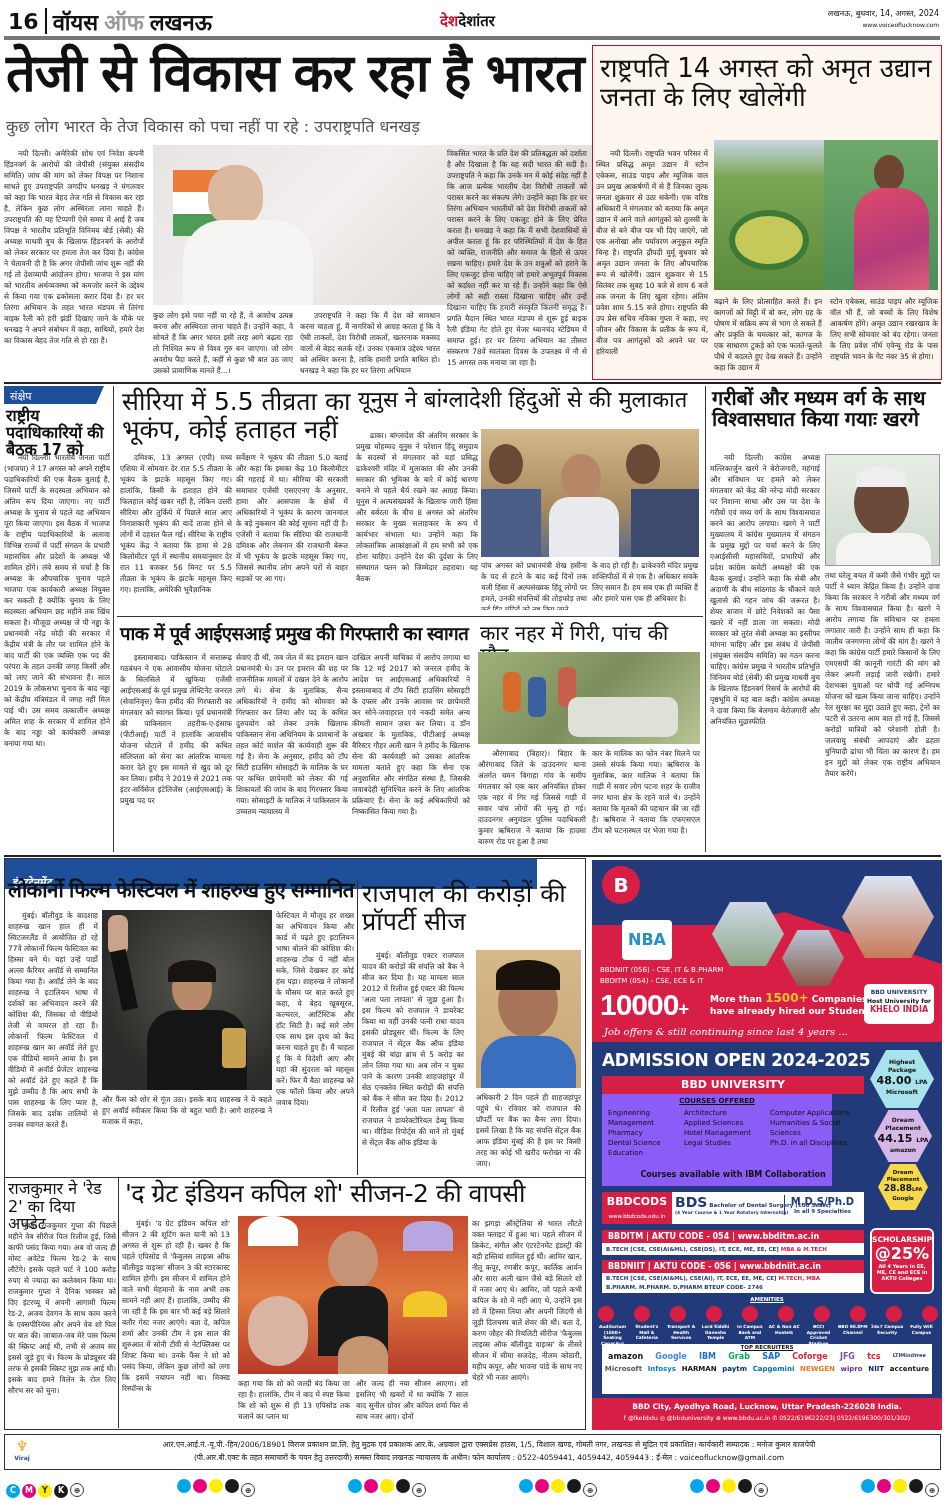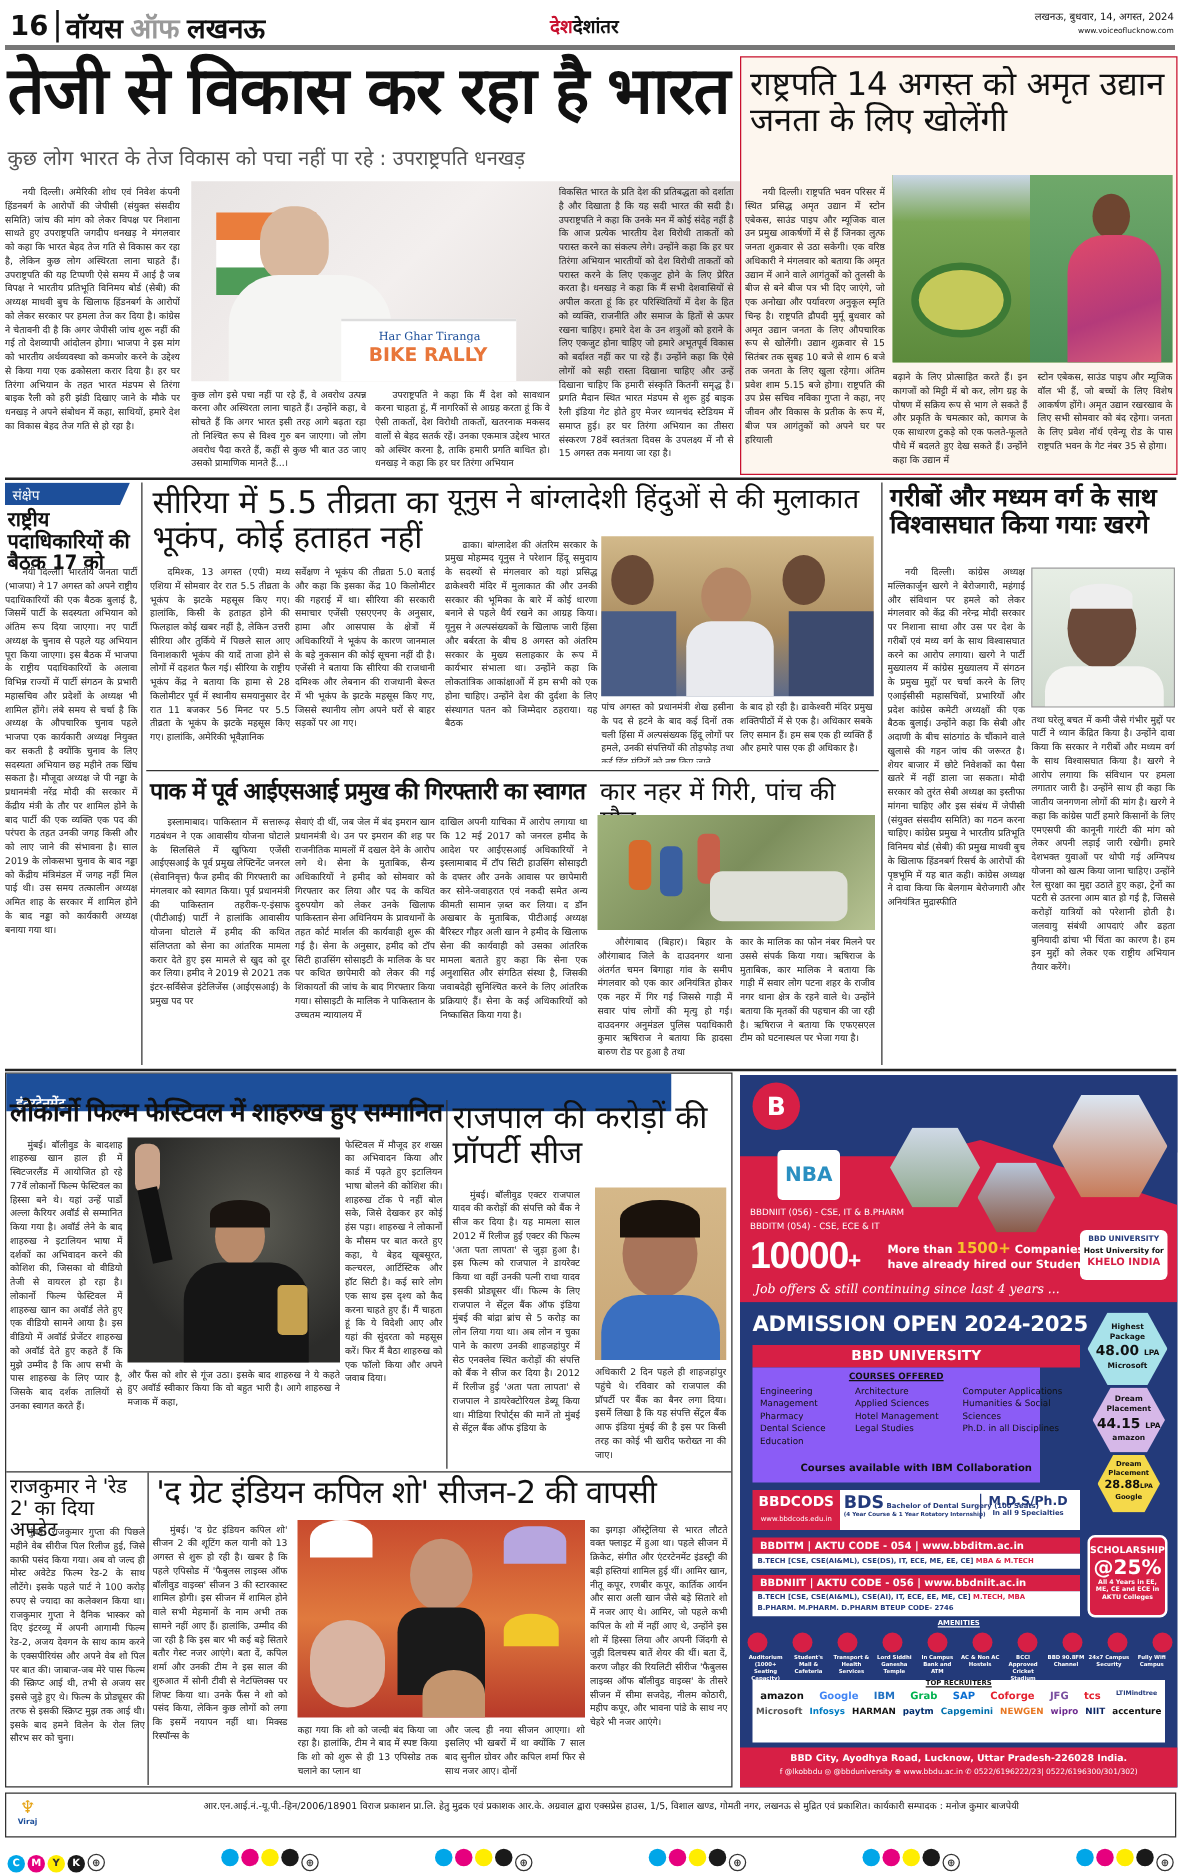--- a/index.html
+++ b/index.html
@@ -51,24 +51,20 @@
 <div class="abs txt" style="left:4px;top:148px;width:140px;height:232px">
     <p>नयी दिल्ली। अमेरिकी शोध एवं निवेश कंपनी हिंडनबर्ग के आरोपों की जेपीसी (संयुक्त संसदीय समिति) जांच की मांग को लेकर विपक्ष पर निशाना साधते हुए उपराष्ट्रपति जगदीप धनखड़ ने मंगलवार को कहा कि भारत बेहद तेज गति से विकास कर रहा है, लेकिन कुछ लोग अस्थिरता लाना चाहते हैं। उपराष्ट्रपति की यह टिप्पणी ऐसे समय में आई है जब विपक्ष ने भारतीय प्रतिभूति विनिमय बोर्ड (सेबी) की अध्यक्ष माधवी बुच के खिलाफ हिंडनबर्ग के आरोपों को लेकर सरकार पर हमला तेज कर दिया है। कांग्रेस ने चेतावनी दी है कि अगर जेपीसी जांच शुरू नहीं की गई तो देशव्यापी आंदोलन होगा। भाजपा ने इस मांग को भारतीय अर्थव्यवस्था को कमजोर करने के उद्देश्य से किया गया एक ढकोसला करार दिया है। हर घर तिरंगा अभियान के तहत भारत मंडपम से तिरंगा बाइक रैली को हरी झंडी दिखाए जाने के मौके पर धनखड़ ने अपने संबोधन में कहा, साथियों, हमारे देश का विकास बेहद तेज गति से हो रहा है।</p>
   </div>
 
 <div class="abs photo" style="left:153px;top:145px;width:440px;height:160px;background:linear-gradient(135deg,#e8e4e3 0%,#f3efee 40%,#d9d2cf 100%)">
   <div class="abs" style="left:20px;top:25px;width:80px;height:22px;background:#ea7d3c"></div>
   <div class="abs" style="left:20px;top:47px;width:80px;height:22px;background:#fff"></div>
   <div class="abs" style="left:20px;top:69px;width:80px;height:22px;background:#4f9b58"></div>
   <div class="abs" style="left:55px;top:20px;width:55px;height:60px;border-radius:45% 45% 40% 40%;background:#d9b89e"></div>
   <div class="abs" style="left:30px;top:75px;width:130px;height:85px;border-radius:40px 40px 0 0;background:#f5f5f3"></div>
-  <div class="abs" style="left:120px;top:110px;width:140px;height:50px;background:#fff;border-top:2px solid #ddd">
-    <div style="font-size:9px;color:#1d4f9a;padding:8px 0 0 30px;font-family:'DejaVu Serif',serif">Har Ghar Tiranga</div>
-    <div style="font-size:15px;color:#e8763a;font-weight:bold;padding-left:22px">BIKE RALLY</div>
-  </div>
 </div>
 
 <div class="abs txt" style="left:153px;top:310px;width:140px;height:72px">
     <p style="text-indent:0">कुछ लोग इसे पचा नहीं पा रहे हैं, वे अवरोध उत्पन्न करना और अस्थिरता लाना चाहते हैं। उन्होंने कहा, वे सोचते हैं कि अगर भारत इसी तरह आगे बढ़ता रहा तो निश्चित रूप से विश्व गुरु बन जाएगा। जो लोग अवरोध पैदा करते हैं, कहीं से कुछ भी बात उठ जाए उसको प्रामाणिक मानते हैं...।</p>
   </div>
 <div class="abs txt" style="left:300px;top:310px;width:140px;height:72px">
     <p>उपराष्ट्रपति ने कहा कि मैं देश को सावधान करना चाहता हूं, मैं नागरिकों से आग्रह करता हूं कि वे ऐसी ताकतों, देश विरोधी ताकतों, खतरनाक मकसद वालों से बेहद सतर्क रहें। उनका एकमात्र उद्देश्य भारत को अस्थिर करना है, ताकि हमारी प्रगति बाधित हो। धनखड़ ने कहा कि हर घर तिरंगा अभियान</p>
   </div>
 <div class="abs txt" style="left:447px;top:148px;width:140px;height:232px">
     <p style="text-indent:0">विकसित भारत के प्रति देश की प्रतिबद्धता को दर्शाता है और दिखाता है कि यह सदी भारत की सदी है। उपराष्ट्रपति ने कहा कि उनके मन में कोई संदेह नहीं है कि आज प्रत्येक भारतीय देश विरोधी ताकतों को परास्त करने का संकल्प लेगे। उन्होंने कहा कि हर घर तिरंगा अभियान भारतीयों को देश विरोधी ताकतों को परास्त करने के लिए एकजुट होने के लिए प्रेरित करता है। धनखड़ ने कहा कि मैं सभी देशवासियों से अपील करता हूं कि हर परिस्थितियों में देश के हित को व्यक्ति, राजनीति और समाज के हितों से ऊपर रखना चाहिए। हमारे देश के उन शत्रुओं को हराने के लिए एकजुट होना चाहिए जो हमारे अभूतपूर्व विकास को बर्दाश्त नहीं कर पा रहे हैं। उन्होंने कहा कि ऐसे लोगों को सही रास्ता दिखाना चाहिए और उन्हें दिखाना चाहिए कि हमारी संस्कृति कितनी समृद्ध है। प्रगति मैदान स्थित भारत मंडपम से शुरू हुई बाइक रैली इंडिया गेट होते हुए मेजर ध्यानचंद स्टेडियम में समाप्त हुई। हर घर तिरंगा अभियान का तीसरा संस्करण 78वें स्वतंत्रता दिवस के उपलक्ष्य में नौ से 15 अगस्त तक मनाया जा रहा है।</p>
@@ -394,20 +390,21 @@
   </div>
 </div>
 
 <div class="abs" style="left:4px;top:1434px;width:937px;height:36px;border:1.5px solid #333">
   <div class="abs" style="left:6px;top:3px;width:22px;text-align:center;font-size:6px;color:#1d4f9a;font-weight:bold">
     <div style="font-size:14px;color:#e6a417">♆</div>
     <div>Viraj</div>
   </div>
   <div class="abs" style="left:36px;top:3px;width:896px;font-size:7.5px;line-height:13px;text-align:center">
     <div>आर.एन.आई.नं.-यू.पी.-हिन/2006/18901 विराज प्रकाशन प्रा.लि. हेतु मुद्रक एवं प्रकाशक आर.के. अग्रवाल द्वारा एक्सप्रेस हाउस, 1/5, विशाल खण्ड, गोमती नगर, लखनऊ से मुद्रित एवं प्रकाशित। कार्यकारी सम्पादक : मनोज कुमार बाजपेयी</div>
+    <div>(पी.आर.बी.एक्ट के तहत समाचारों के चयन हेतु उत्तरदायी) समस्त विवाद लखनऊ न्यायालय के अधीन। फोन कार्यालय : 0522-4059441, 4059442, 4059443 : ई-मेल : voiceoflucknow@gmail.com</div>
   </div>
 </div>
 
 <div class="abs" style="left:6px;top:1478px;width:935px;display:flex;justify-content:space-between">
   <div>
     <span class="cmyk" style="background:#00a6e8">C</span><span class="cmyk" style="background:#e6007e">M</span><span class="cmyk" style="background:#ffed00;color:#333">Y</span><span class="cmyk" style="background:#1a1a1a">K</span><span class="cmyk" style="background:#fff;border:1px solid #333;color:#333">⊕</span>
   </div>
   <div><span class="cmyk" style="background:#00a6e8"></span><span class="cmyk" style="background:#e6007e"></span><span class="cmyk" style="background:#ffed00"></span><span class="cmyk" style="background:#1a1a1a"></span><span class="cmyk" style="background:#fff;border:1px solid #333;color:#333">⊕</span></div>
   <div><span class="cmyk" style="background:#00a6e8"></span><span class="cmyk" style="background:#e6007e"></span><span class="cmyk" style="background:#ffed00"></span><span class="cmyk" style="background:#1a1a1a"></span><span class="cmyk" style="background:#fff;border:1px solid #333;color:#333">⊕</span></div>
   <div><span class="cmyk" style="background:#00a6e8"></span><span class="cmyk" style="background:#e6007e"></span><span class="cmyk" style="background:#ffed00"></span><span class="cmyk" style="background:#1a1a1a"></span><span class="cmyk" style="background:#fff;border:1px solid #333;color:#333">⊕</span></div>

